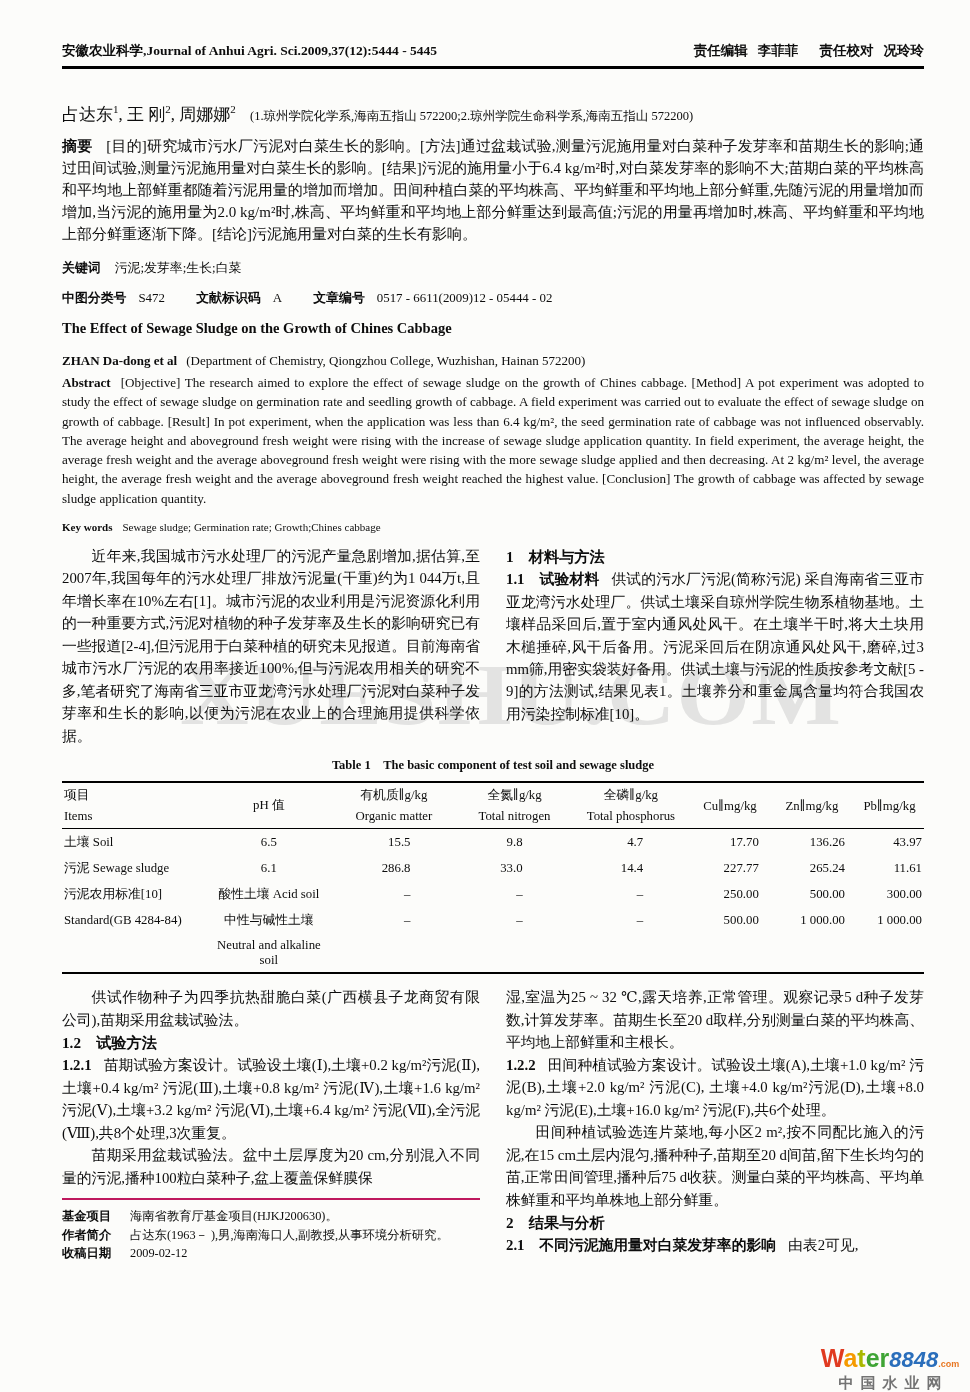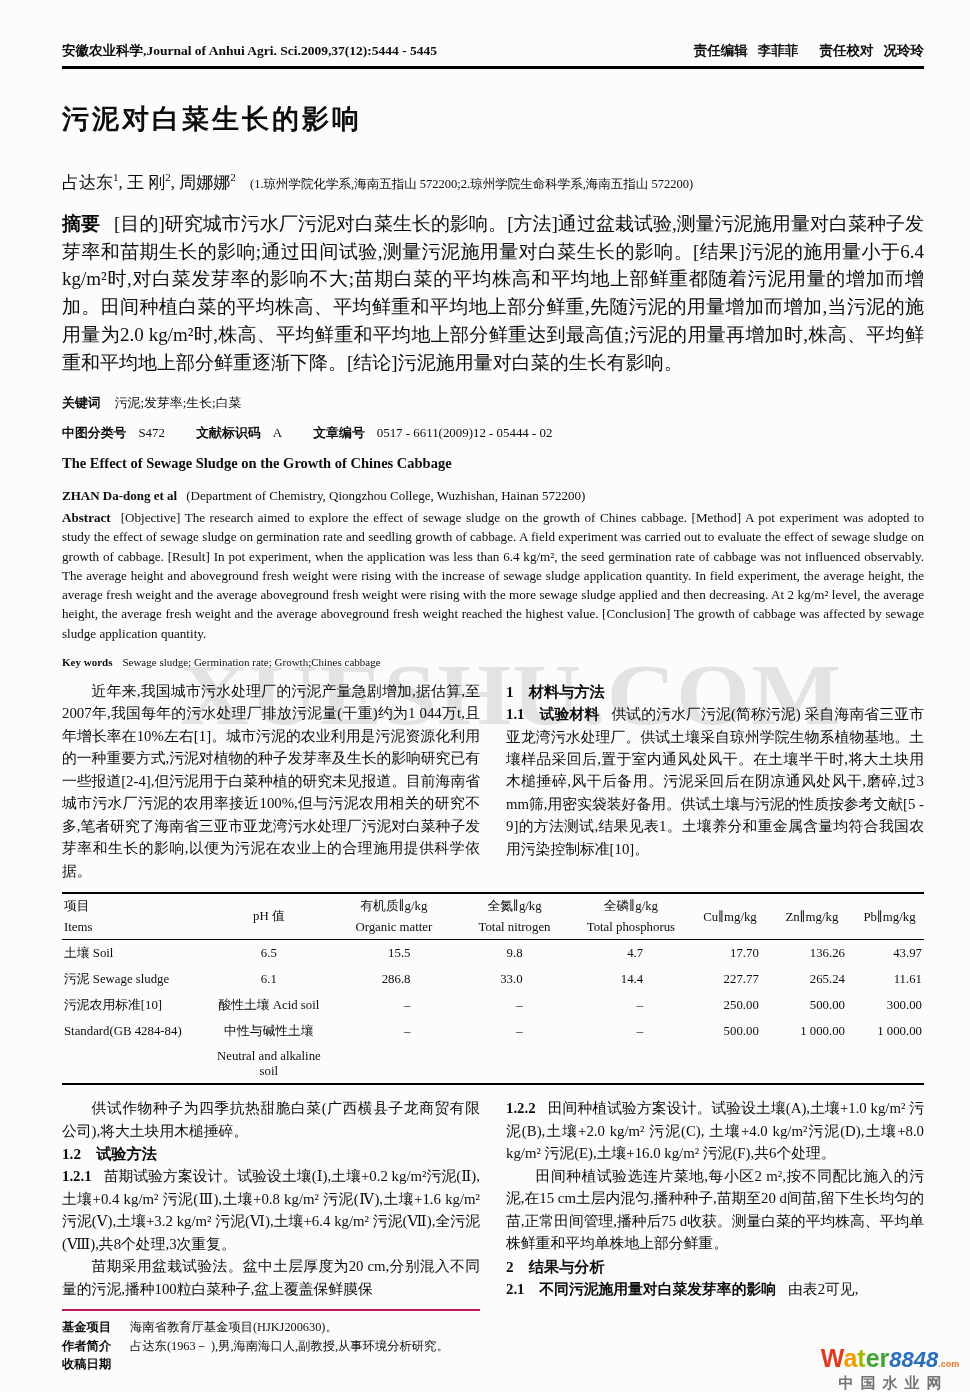--- a/index.html
+++ b/index.html
@@ -12,21 +12,21 @@
   
   .hdr{display:flex;justify-content:space-between;align-items:flex-end;
        font-weight:bold;font-size:13.5px;padding-bottom:6px;border-bottom:3.5px solid #000;}
   .hdr-right b{margin-left:18px;margin-right:10px;}
   
   .title{font-size:27px;font-weight:bold;letter-spacing:3px;margin-top:32px;}
   .authors{margin-top:34px;font-size:17px;}
   .authors sup{font-size:11px;}
   .affil{font-size:12.5px;margin-left:10px;}
   
-  .abs{margin-top:16px;font-size:19px;line-height:1.46;text-align:justify;}
+  .abs{margin-top:10px;font-size:15px;line-height:1.46;text-align:justify;}
   .abs b,.kw b{margin-right:14px;}
   .kw{font-size:12.9px;margin-top:3px;}
   .cls{font-size:12.9px;margin-top:4px;}
   .cls b{margin-right:12px;}
   .cls .v{margin-right:28px;}
   
   .eng{margin-top:12px;}
   .eng-title{font-size:14.5px;font-weight:bold;}
   .eng-auth{font-size:13px;margin-top:16px;}
   .eng-auth span{margin-left:9px;}
@@ -78,21 +78,20 @@
   <div class="inner">
 
     <div class="hdr">
       <div class="hdr-left">安徽农业科学,Journal of Anhui Agri. Sci.2009,37(12):5444 - 5445</div>
       <div class="hdr-right">
         <b>责任编辑</b><span>李菲菲</span>
         <b>责任校对</b><span>况玲玲</span>
       </div>
     </div>
 
-    <div class="title">污泥对白菜生长的影响</div>
 
     <div class="authors">
       <span><span>占达东</span><sup>1</sup></span><span>,</span>
       <span><span>王 刚</span><sup>2</sup></span><span>,</span>
       <span><span>周娜娜</span><sup>2</sup></span>
       <span class="affil">(1.琼州学院化学系,海南五指山 572200;2.琼州学院生命科学系,海南五指山 572200)</span>
     </div>
 
     <p class="abs"><b>摘要</b><span>[目的]研究城市污水厂污泥对白菜生长的影响。[方法]通过盆栽试验,测量污泥施用量对白菜种子发芽率和苗期生长的影响;通过田间试验,测量污泥施用量对白菜生长的影响。[结果]污泥的施用量小于6.4 kg/m²时,对白菜发芽率的影响不大;苗期白菜的平均株高和平均地上部鲜重都随着污泥用量的增加而增加。田间种植白菜的平均株高、平均鲜重和平均地上部分鲜重,先随污泥的用量增加而增加,当污泥的施用量为2.0 kg/m²时,株高、平均鲜重和平均地上部分鲜重达到最高值;污泥的用量再增加时,株高、平均鲜重和平均地上部分鲜重逐渐下降。[结论]污泥施用量对白菜的生长有影响。</span></p>
     <p class="kw"><b>关键词</b><span>污泥;发芽率;生长;白菜</span></p>
@@ -113,20 +112,21 @@
       <div class="col">
         <p class="ind">近年来,我国城市污水处理厂的污泥产量急剧增加,据估算,至2007年,我国每年的污水处理厂排放污泥量(干重)约为1 044万t,且年增长率在10%左右[1]。城市污泥的农业利用是污泥资源化利用的一种重要方式,污泥对植物的种子发芽率及生长的影响研究已有一些报道[2-4],但污泥用于白菜种植的研究未见报道。目前海南省城市污水厂污泥的农用率接近100%,但与污泥农用相关的研究不多,笔者研究了海南省三亚市亚龙湾污水处理厂污泥对白菜种子发芽率和生长的影响,以便为污泥在农业上的合理施用提供科学依据。</p>
       </div>
       <div class="col">
         <p class="h1cn">1　材料与方法</p>
         <p><b class="rlabel">1.1　试验材料</b><span>供试的污水厂污泥(简称污泥) 采自海南省三亚市亚龙湾污水处理厂。供试土壤采自琼州学院生物系植物基地。土壤样品采回后,置于室内通风处风干。在土壤半干时,将大土块用木槌捶碎,风干后备用。污泥采回后在阴凉通风处风干,磨碎,过3 mm筛,用密实袋装好备用。供试土壤与污泥的性质按参考文献[5 - 9]的方法测试,结果见表1。土壤养分和重金属含量均符合我国农用污染控制标准[10]。</span></p>
       </div>
     </div>
 
     <div class="tbl-sec">
+      <div class="tbl-title-en">Table 1　The basic component of test soil and sewage sludge</div>
       <table>
         <colgroup>
           <col style="width:17%">
             <col style="width:14%">
             <col style="width:15%">
             <col style="width:13%">
           <col style="width:14%">
             <col style="width:9%">
             <col style="width:10%">
             <col style="width:8%">
@@ -213,39 +213,41 @@
               <td class="c5"></td>
               <td class="c6"></td>
               <td class="c7"></td>
             </tr>
           </tbody>
       </table>
     </div>
 
     <div class="twocol">
       <div class="col">
-        <p class="ind">供试作物种子为四季抗热甜脆白菜(广西横县子龙商贸有限公司),将大土块用木槌捶碎。</p>
+        <p class="ind">供试作物种子为四季抗热甜脆白菜(广西横县子龙商贸有限公司),苗期采用盆栽试验法。</p>
         <p class="h1cn">1.2　试验方法</p>
         <p><b class="rlabel">1.2.1</b><span>苗期试验方案设计。试验设土壤(Ⅰ),土壤+0.2 kg/m²污泥(Ⅱ),土壤+0.4 kg/m² 污泥(Ⅲ),土壤+0.8 kg/m² 污泥(Ⅳ),土壤+1.6 kg/m² 污泥(Ⅴ),土壤+3.2 kg/m² 污泥(Ⅵ),土壤+6.4 kg/m² 污泥(Ⅶ),全污泥 (Ⅷ),共8个处理,3次重复。</span></p>
         <p class="ind">苗期采用盆栽试验法。盆中土层厚度为20 cm,分别混入不同量的污泥,播种100粒白菜种子,盆上覆盖保鲜膜保</p>
         <div class="foot">
           <div class="row">
               <span class="lbl">基金项目</span>
               <span class="txt">海南省教育厅基金项目(HJKJ200630)。</span>
             </div>
           <div class="row">
               <span class="lbl">作者简介</span>
               <span class="txt">占达东(1963－ ),男,海南海口人,副教授,从事环境分析研究。</span>
             </div>
           <div class="row">
               <span class="lbl">收稿日期</span>
+              <span class="txt">2009-02-12</span>
             </div>
         </div>
       </div>
       <div class="col">
+        <p>湿,室温为25 ~ 32 ℃,露天培养,正常管理。观察记录5 d种子发芽数,计算发芽率。苗期生长至20 d取样,分别测量白菜的平均株高、平均地上部鲜重和主根长。</p>
         <p><b class="rlabel">1.2.2</b><span>田间种植试验方案设计。试验设土壤(A),土壤+1.0 kg/m² 污泥(B),土壤+2.0 kg/m² 污泥(C), 土壤+4.0 kg/m²污泥(D),土壤+8.0 kg/m² 污泥(E),土壤+16.0 kg/m² 污泥(F),共6个处理。</span></p>
         <p class="ind">田间种植试验选连片菜地,每小区2 m²,按不同配比施入的污泥,在15 cm土层内混匀,播种种子,苗期至20 d间苗,留下生长均匀的苗,正常田间管理,播种后75 d收获。测量白菜的平均株高、平均单株鲜重和平均单株地上部分鲜重。</p>
         <p class="h1cn">2　结果与分析</p>
         <p><b class="rlabel">2.1　不同污泥施用量对白菜发芽率的影响</b><span>由表2可见,</span></p>
       </div>
     </div>
 
   </div>
 
   <div class="logo">

